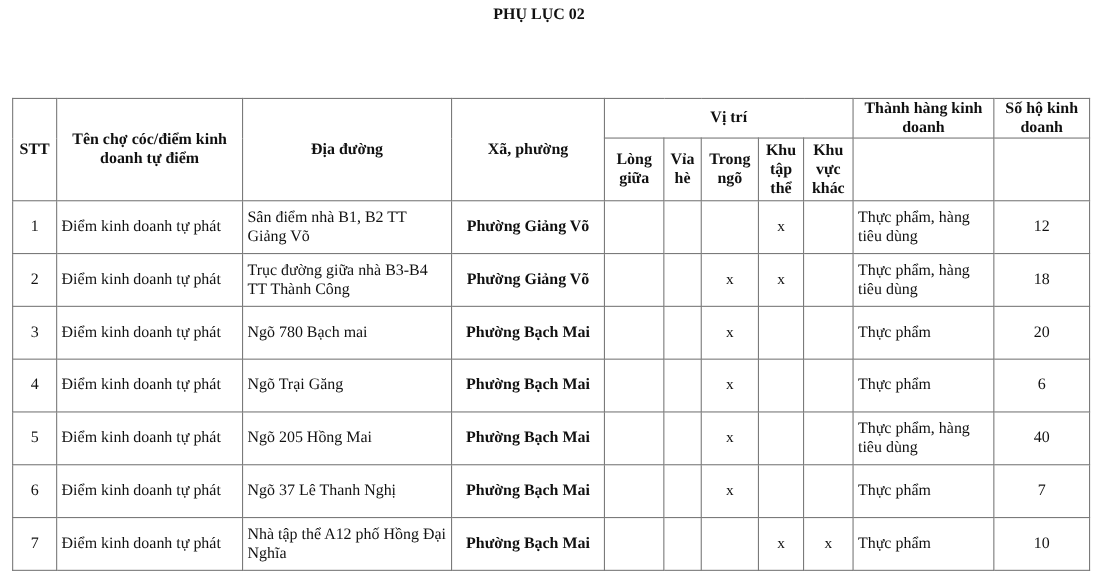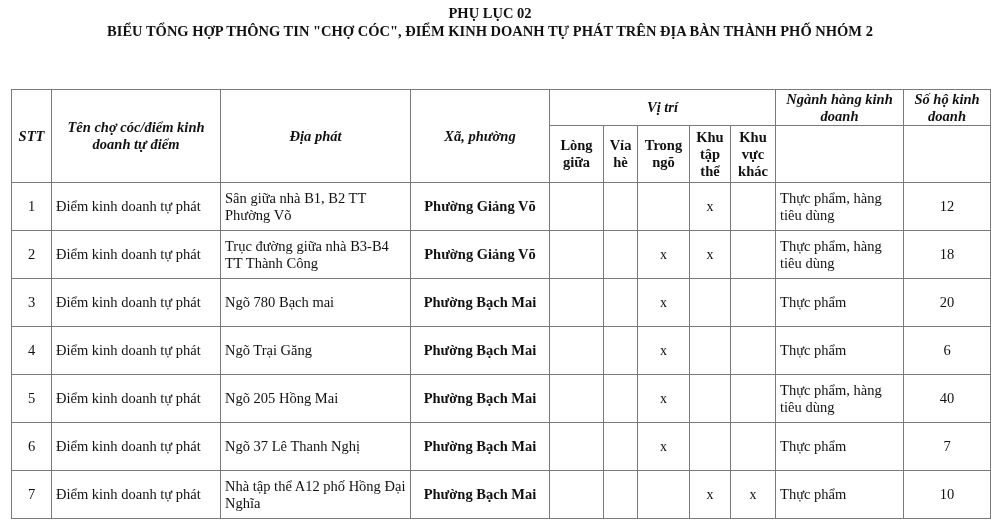--- a/index.html
+++ b/index.html
@@ -38,76 +38,75 @@
     table.main th, table.main td {
       border: 1px solid #7a7a7a;
       padding: 0 4px;
       vertical-align: middle;
       line-height: 17px;
     }
     table.main th {
       font-weight: bold;
       text-align: center;
     }
-    .hdr-top th { height: 34px; font-style: italic; }
+    .hdr-top th { height: 34px; }
     .hdr-top th.top-aligned { vertical-align: top; padding-top: 1px; }
     .hdr-bot th { height: 56px; }
     td.center { text-align: center; }
     td.left { text-align: left; padding-left: 6px; }
     td.bold { font-weight: bold; text-align: center; }
     tbody tr { height: 48px; }
     .mark { font-size: 14px; }
   </style>
 </head>
 <body>
 
 <div class="title-block">
   <span class="title-line">PHỤ LỤC 02</span>
-  <span class="title-line">BIỂU TỔNG HỢP THÔNG TIN "CHỢ CÓC", ĐIỂM KINH DOANH TỰ PHÁT TRÊN ĐỊA BÀN THÀNH PHỐ NHÓM 2</span>
 </div>
 
 <table class="main">
   <colgroup>
     <col style="width:40px">
     <col style="width:169px">
     <col style="width:190px">
     <col style="width:139px">
     <col style="width:54px">
     <col style="width:34px">
     <col style="width:52px">
     <col style="width:41px">
     <col style="width:45px">
     <col style="width:128px">
     <col style="width:87px">
   </colgroup>
   <thead>
     <tr class="hdr-top">
       <th rowspan="2">STT</th>
       <th rowspan="2">Tên chợ cóc/điểm kinh doanh tự điểm</th>
-      <th rowspan="2">Địa phát</th>
+      <th rowspan="2">Địa đường</th>
       <th rowspan="2">Xã, phường</th>
       <th colspan="5">Vị trí</th>
-      <th class="top-aligned">Ngành hàng kinh doanh</th>
+      <th class="top-aligned">Thành hàng kinh doanh</th>
       <th class="top-aligned">Số hộ kinh doanh</th>
     </tr>
     <tr class="hdr-bot">
       <th>Lòng giữa</th>
       <th>Vỉa hè</th>
       <th>Trong ngõ</th>
       <th>Khu tập thể</th>
       <th>Khu vực khác</th>
       <th></th>
       <th></th>
     </tr>
   </thead>
   <tbody>
     <tr>
       <td class="center">1</td>
       <td class="left">Điểm kinh doanh tự phát</td>
-      <td class="left">Sân giữa nhà B1, B2 TT Phường Võ</td>
+      <td class="left">Sân điểm nhà B1, B2 TT Giảng Võ</td>
       <td class="left bold">Phường Giảng Võ</td>
       <td class="center mark"></td>
       <td class="center mark"></td>
       <td class="center mark"></td>
       <td class="center mark">x</td>
       <td class="center mark"></td>
       <td class="left">Thực phẩm, hàng tiêu dùng</td>
       <td class="center">12</td>
     </tr>
     <tr>

